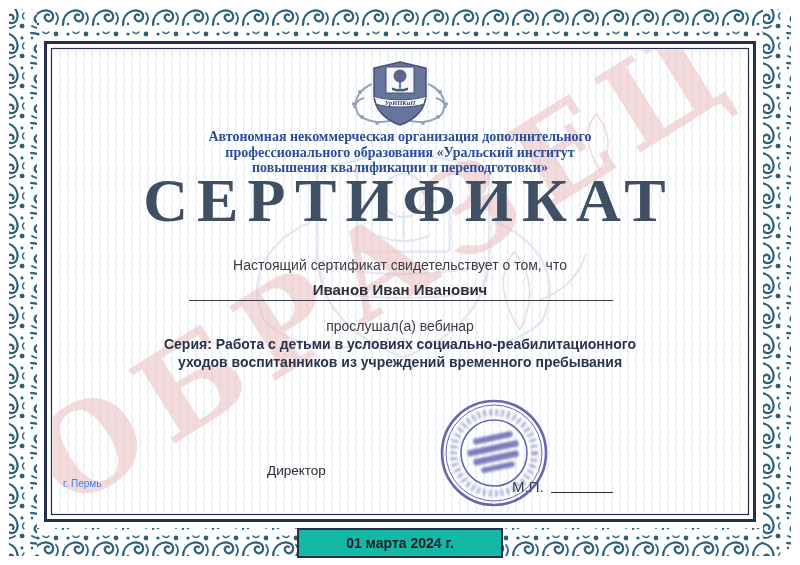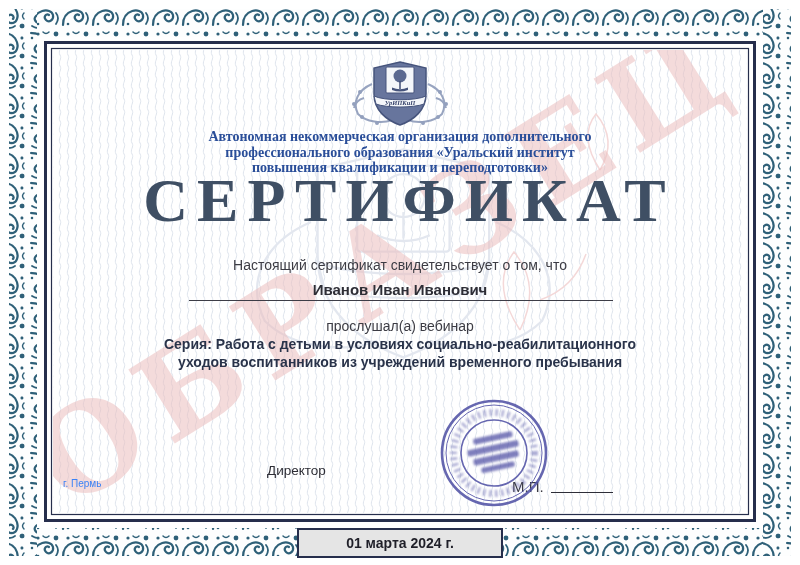--- a/index.html
+++ b/index.html
@@ -32,21 +32,21 @@
   .city{top:478px;left:63px;font-size:10px;color:#3b82f6;}
   .director{top:463px;left:267px;text-align:center;}
   .director-line{font-size:13.5px;line-height:15.5px;color:#2d2d35;}
   .mp{top:478px;left:512px;font-size:15px;color:#3b3b44;}
   .sig-line{top:492px;left:551px;width:62px;border-top:1.5px solid #2e2e38;height:0;}
   .disclaimer{top:502px;font-size:11.5px;color:#515c69;}
   .stamp{position:absolute;left:438px;top:397px;z-index:3;}
   .logo{position:absolute;left:322px;top:54px;z-index:2;}
   .date-box{
     top:528px;left:297px;width:202px;height:26px;z-index:4;
-    background:#e5e5e5;border:2px solid #262e4c;
+    background:#14b8a6;border:2px solid #262e4c;
     display:flex;align-items:center;justify-content:center;
     font-size:14px;font-weight:bold;color:#1f1f28;
   }
 </style>
 </head>
 <body>
 
 <div class="certificate">
 
   <svg class="bg-svg" width="800" height="565" viewBox="0 0 800 565">

